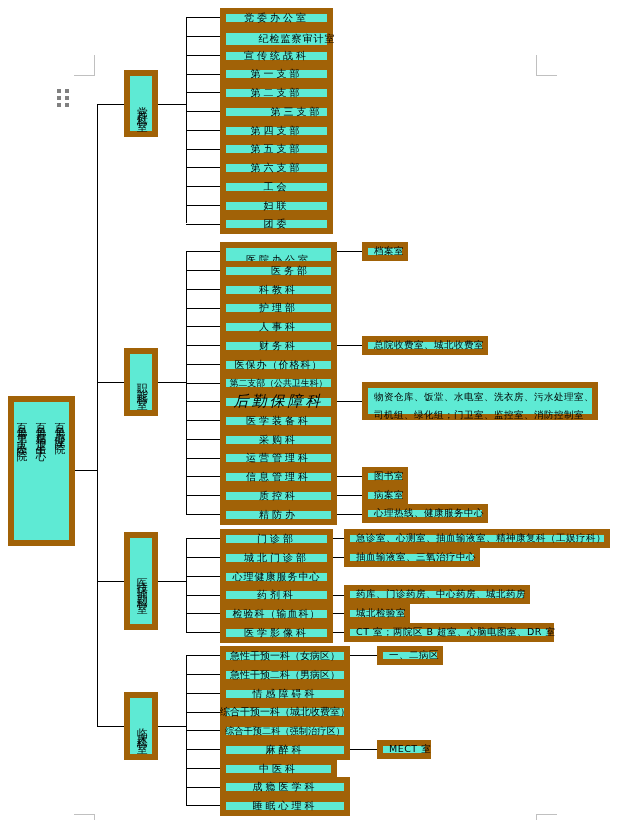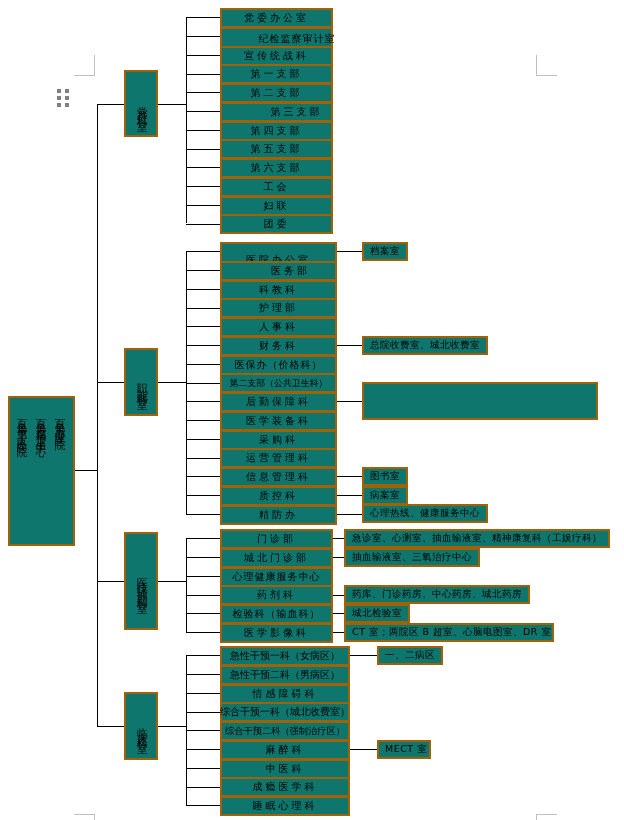--- a/index.html
+++ b/index.html
@@ -1,21 +1,21 @@
 <!DOCTYPE html>
 <html><head>
 <meta charset="utf-8">
 <style>
   html,body{margin:0;padding:0;background:#fff;}
   #page{
     position:relative;width:624px;height:820px;background:#ffffff;overflow:hidden;
     font-family:"DejaVu Sans","Liberation Sans",sans-serif;color:#000;
   }
   .node{
-    position:absolute;box-sizing:border-box;border:2px solid #a16207;background:#0f766e;
+    position:absolute;box-sizing:border-box;border:6px solid #a16207;background:#5eead4;
     display:flex;align-items:center;justify-content:center;
     white-space:nowrap;line-height:1.15;
   }
   .childnode{justify-content:flex-start;padding-left:6px;font-size:9.5px;letter-spacing:.5px;}
   .childnode .ln{display:block;line-height:18px;}
   .vert{writing-mode:vertical-rl;text-orientation:upright;}
   .cat{font-size:11px;letter-spacing:5px;padding-top:6px;}
   .rootbox{flex-direction:row;align-items:flex-start;gap:7px;padding-top:12px;}
   .rootcol{writing-mode:vertical-rl;text-orientation:upright;font-size:10.5px;letter-spacing:3.5px;}
   .wire{position:absolute;background:#000;}
@@ -100,23 +100,25 @@
       <div class="node" style="left: 220px; top: 317px; width: 117px; height: 20px; font-size: 10px; letter-spacing: 3px;">人事科</div>
       <div class="wire" style="left: 186px; top: 345px; width: 34px; height: 1px;"></div>
       <div class="node" style="left: 220px; top: 336px; width: 117px; height: 20px; font-size: 10px; letter-spacing: 3px;">财务科</div>
       <div class="wire" style="left: 337px; top: 345px; width: 25px; height: 1px;"></div>
       <div class="node childnode" style="left: 362px; top: 336px; width: 126px; height: 19px;">总院收费室、城北收费室</div>
       <div class="wire" style="left: 186px; top: 364px; width: 34px; height: 1px;"></div>
       <div class="node" style="left: 220px; top: 355px; width: 117px; height: 20px; font-size: 10px; letter-spacing: 1px;">医保办（价格科）</div>
       <div class="wire" style="left: 186px; top: 383px; width: 34px; height: 1px;"></div>
       <div class="node" style="left: 220px; top: 373px; width: 117px; height: 20px; font-size: 8.91667px; letter-spacing: 0px;">第二支部（公共卫生科）</div>
       <div class="wire" style="left: 186px; top: 401px; width: 34px; height: 1px;"></div>
-      <div class="node" style="left: 220px; top: 392px; width: 117px; height: 20px; font-size: 10px; letter-spacing: 3px;">后勤保障科</div>
+      <div class="node" style="left: 220px; top: 392px; width: 117px; height: 20px; font-size: 15px; letter-spacing: 3px; font-style: italic;">后勤保障科</div>
       <div class="wire" style="left: 337px; top: 401px; width: 25px; height: 1px;"></div>
       <div class="node childnode" style="left: 362px; top: 382px; width: 236px; height: 38px; flex-direction: column; align-items: flex-start;">
+        <span class="ln">物资仓库、饭堂、水电室、洗衣房、污水处理室、</span>
+        <span class="ln">司机组、绿化组；门卫室、监控室、消防控制室</span>
       </div>
       <div class="wire" style="left: 186px; top: 420px; width: 34px; height: 1px;"></div>
       <div class="node" style="left: 220px; top: 411px; width: 117px; height: 20px; font-size: 10px; letter-spacing: 3px;">医学装备科</div>
       <div class="wire" style="left: 186px; top: 439px; width: 34px; height: 1px;"></div>
       <div class="node" style="left: 220px; top: 430px; width: 117px; height: 20px; font-size: 10px; letter-spacing: 3px;">采购科</div>
       <div class="wire" style="left: 186px; top: 458px; width: 34px; height: 1px;"></div>
       <div class="node" style="left: 220px; top: 448px; width: 117px; height: 20px; font-size: 10px; letter-spacing: 3px;">运营管理科</div>
       <div class="wire" style="left: 186px; top: 476px; width: 34px; height: 1px;"></div>
       <div class="node" style="left: 220px; top: 467px; width: 117px; height: 20px; font-size: 10px; letter-spacing: 3px;">信息管理科</div>
       <div class="wire" style="left: 337px; top: 476px; width: 25px; height: 1px;"></div>
@@ -169,19 +171,19 @@
       <div class="node" style="left: 220px; top: 684px; width: 130px; height: 20px; font-size: 10px; letter-spacing: 3px;">情感障碍科</div>
       <div class="wire" style="left: 186px; top: 712px; width: 34px; height: 1px;"></div>
       <div class="node" style="left: 220px; top: 702px; width: 130px; height: 20px; font-size: 10px; letter-spacing: 0px;">综合干预一科（城北收费室）</div>
       <div class="wire" style="left: 186px; top: 730px; width: 34px; height: 1px;"></div>
       <div class="node" style="left: 220px; top: 721px; width: 130px; height: 20px; font-size: 9.23077px; letter-spacing: 0px;">综合干预二科（强制治疗区）</div>
       <div class="wire" style="left: 186px; top: 749px; width: 34px; height: 1px;"></div>
       <div class="node" style="left: 220px; top: 740px; width: 130px; height: 20px; font-size: 10px; letter-spacing: 3px;">麻醉科</div>
       <div class="wire" style="left: 350px; top: 749px; width: 27px; height: 1px;"></div>
       <div class="node childnode" style="left: 377px; top: 740px; width: 54px; height: 19px;">MECT 室</div>
       <div class="wire" style="left: 186px; top: 768px; width: 34px; height: 1px;"></div>
-      <div class="node" style="left: 220px; top: 759px; width: 130px; height: 20px; font-size: 10px; letter-spacing: 3px;">中医科</div>
+      <div class="node" style="left: 220px; top: 759px; width: 117px; height: 20px; font-size: 10px; letter-spacing: 3px;">中医科</div>
       <div class="wire" style="left: 186px; top: 787px; width: 34px; height: 1px;"></div>
       <div class="node" style="left: 220px; top: 777px; width: 130px; height: 20px; font-size: 10px; letter-spacing: 3px;">成瘾医学科</div>
       <div class="wire" style="left: 186px; top: 805px; width: 34px; height: 1px;"></div>
       <div class="node" style="left: 220px; top: 796px; width: 130px; height: 20px; font-size: 10px; letter-spacing: 3px;">睡眠心理科</div>
     </div>
 </div>
 
 </body></html>

